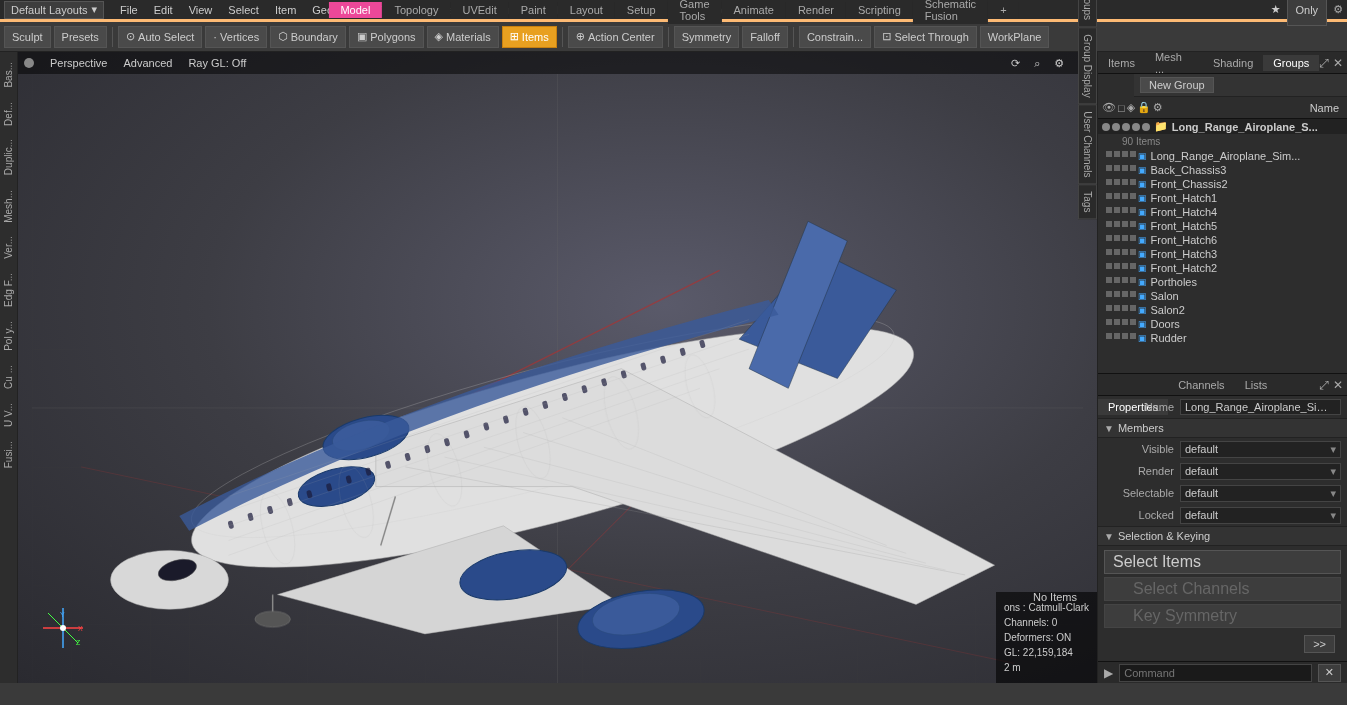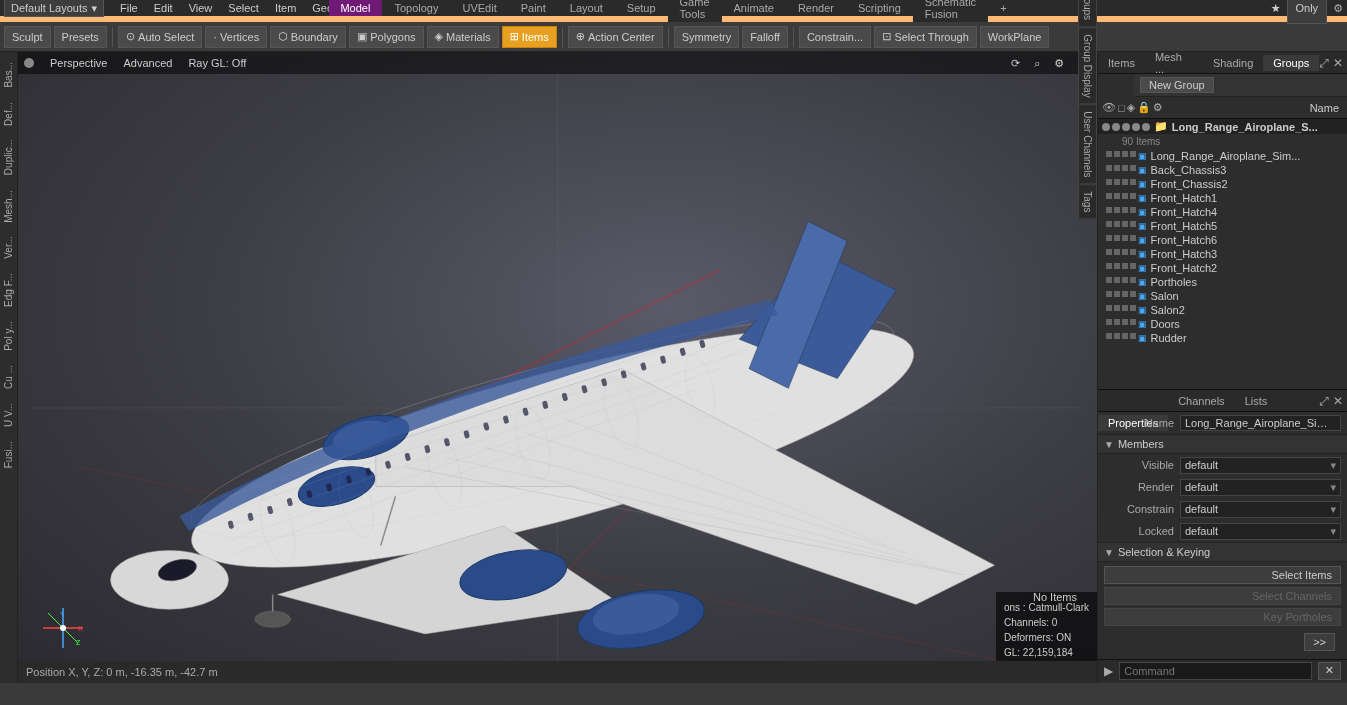--- a/index.html
+++ b/index.html
@@ -1,28 +1,28 @@
 <!DOCTYPE html>
 <html><head>
   <meta charset="utf-8">
   <style>
     * { box-sizing: border-box; margin: 0; padding: 0; }
     body { width: 1347px; height: 705px; overflow: hidden; background: #3a3a3a; font-family: Arial, sans-serif; font-size: 11px; color: #ccc; }
 
     
-    #menu-bar { display: flex; align-items: center; background: #2a2a2a; height: 22px; padding: 0 4px; border-bottom: 6px solid #fdba74; }
+    #menu-bar { display: flex; align-items: center; background: #2a2a2a; height: 22px; padding: 0 4px; border-bottom: 3px solid #fdba74; }
     .menu-item { padding: 2px 8px; cursor: pointer; color: #ccc; font-size: 11px; }
 
     
     #layout-dropdown { display: flex; align-items: center; background: #3d3d3d; border: 1px solid #555; padding: 1px 6px; margin-right: 8px; cursor: pointer; font-size: 11px; color: #ccc; height: 18px; }
 
     
     #mode-tabs { display: flex; align-items: center; position: absolute; left: 50%; transform: translateX(-50%); height: 22px; }
     .mode-tab { padding: 2px 12px; cursor: pointer; font-size: 11px; color: #aaa; border: none; background: #2a2a2a; }
-    .mode-tab.active { background: #701a75; color: #fff; }
+    .mode-tab.active { background: #ec4899; color: #fff; }
 
     
     #top-right { margin-left: auto; display: flex; align-items: center; gap: 6px; }
     .top-right-btn { background: #3d3d3d; border: 1px solid #555; color: #ccc; font-size: 11px; padding: 1px 8px; cursor: pointer; height: 32px; }
 
     
     #toolbar { display: flex; align-items: center; background: #3a3a3a; height: 30px; padding: 0 4px; border-bottom: 1px solid #222; gap: 3px; }
     .toolbar-btn { display: flex; align-items: center; gap: 3px; background: #4a4a4a; border: 1px solid #555; color: #ccc; font-size: 11px; padding: 2px 7px; cursor: pointer; height: 22px; white-space: nowrap; }
     .toolbar-btn.active { background: #e8a020; color: #fff; border-color: #c88010; }
     .toolbar-sep { width: 1px; height: 20px; background: #555; margin: 0 2px; }
@@ -90,21 +90,21 @@
     .prop-select { flex: 1; background: #222; border: 1px solid #444; color: #ccc; font-size: 11px; padding: 1px 4px; display: flex; align-items: center; justify-content: space-between; cursor: pointer; }
     .prop-select .arrow { color: #888; }
     .section-header { padding: 3px 6px; font-size: 11px; color: #ccc; background: #333; border-top: 1px solid #222; border-bottom: 1px solid #222; display: flex; align-items: center; gap: 4px; }
     .section-toggle { color: #aaa; font-size: 10px; cursor: pointer; }
 
     
     #sel-keying { padding: 4px 6px; }
     .sk-row { display: flex; align-items: center; gap: 4px; margin-bottom: 3px; }
     .sk-icon { width: 20px; height: 20px; background: #555; border: 1px solid #666; display: flex; align-items: center; justify-content: center; font-size: 10px; cursor: pointer; }
     .sk-label { font-size: 11px; color: #ccc; }
-    .sk-btn { background: #3d3d3d; border: 1px solid #555; color: #ccc; font-size: 11px; padding: 2px 8px; cursor: pointer; flex: 1; text-align: right; }
+    .sk-btn { background: #3d3d3d; border: 1px solid #555; color: #ccc; font-size: 16px; padding: 2px 8px; cursor: pointer; flex: 1; text-align: left; }
     .sk-btn.disabled { color: #666; border-color: #444; cursor: default; padding-left: 28px; }
 
     
     #right-tabs { position: absolute; right: 0; top: 50%; transform: translateY(-50%); display: flex; flex-direction: column; gap: 0; z-index: 100; }
     .rt-tab { writing-mode: vertical-lr; background: #2a2a2a; border: 1px solid #444; padding: 6px 3px; font-size: 10px; color: #aaa; cursor: pointer; white-space: nowrap; }
 
     
     ::-webkit-scrollbar { width: 8px; }
     ::-webkit-scrollbar-track { background: #222; }
     ::-webkit-scrollbar-thumb { background: #555; border-radius: 4px; }
@@ -361,23 +361,20 @@
           <line x1="5" y1="25" x2="45" y2="25" stroke="#f44" stroke-width="1.5"></line>
           <line x1="10" y1="10" x2="40" y2="40" stroke="#4f4" stroke-width="1"></line>
           <circle cx="25" cy="25" r="3" fill="#fff"></circle>
           <text x="22" y="14" fill="#4af" font-size="7">Y</text>
           <text x="40" y="28" fill="#f44" font-size="7">X</text>
           <text x="38" y="42" fill="#4f4" font-size="7">Z</text>
         </svg>
       </div>
     </div>
 
-    <div id="viewport-status">
-      <span>Position X, Y, Z:  0 m, -16.35 m, -42.7 m</span>
-    </div>
   </div>
 
   <div id="right-panel">
 
     <div id="groups-header">
       <span class="groups-tab">Items</span>
       <span class="groups-tab">Mesh ...</span>
       <span class="groups-tab">Shading</span>
       <span class="groups-tab active">Groups</span>
       <div id="groups-header-right">
@@ -589,21 +586,21 @@
 
       <div class="prop-row">
         <span class="prop-label">Render</span>
         <div class="prop-select">
           <span>default</span>
           <span class="arrow">▾</span>
         </div>
       </div>
 
       <div class="prop-row">
-        <span class="prop-label">Constrain</span>
+        <span class="prop-label">Selectable</span>
         <div class="prop-select">
           <span>default</span>
           <span class="arrow">▾</span>
         </div>
       </div>
 
       <div class="prop-row">
         <span class="prop-label">Locked</span>
         <div class="prop-select">
           <span>default</span>
@@ -617,21 +614,21 @@
       </div>
 
       <div id="sel-keying">
         <div class="sk-row">
           <button class="sk-btn">Select Items</button>
         </div>
         <div class="sk-row">
           <button class="sk-btn disabled">Select Channels</button>
         </div>
         <div class="sk-row">
-          <button class="sk-btn disabled">Key Portholes</button>
+          <button class="sk-btn disabled">Key Symmetry</button>
         </div>
         <div style="display:flex;justify-content:flex-end;padding:4px 6px;">
           <button style="background:#3d3d3d;border:1px solid #555;color:#ccc;font-size:11px;padding:2px 8px;cursor:pointer;">&gt;&gt;</button>
         </div>
       </div>
     </div>
 
     <div id="cmd-bar">
       <span style="color:#aaa;font-size:12px;">▶</span>
       <input type="text" id="cmd-input" placeholder="Command" style="">

